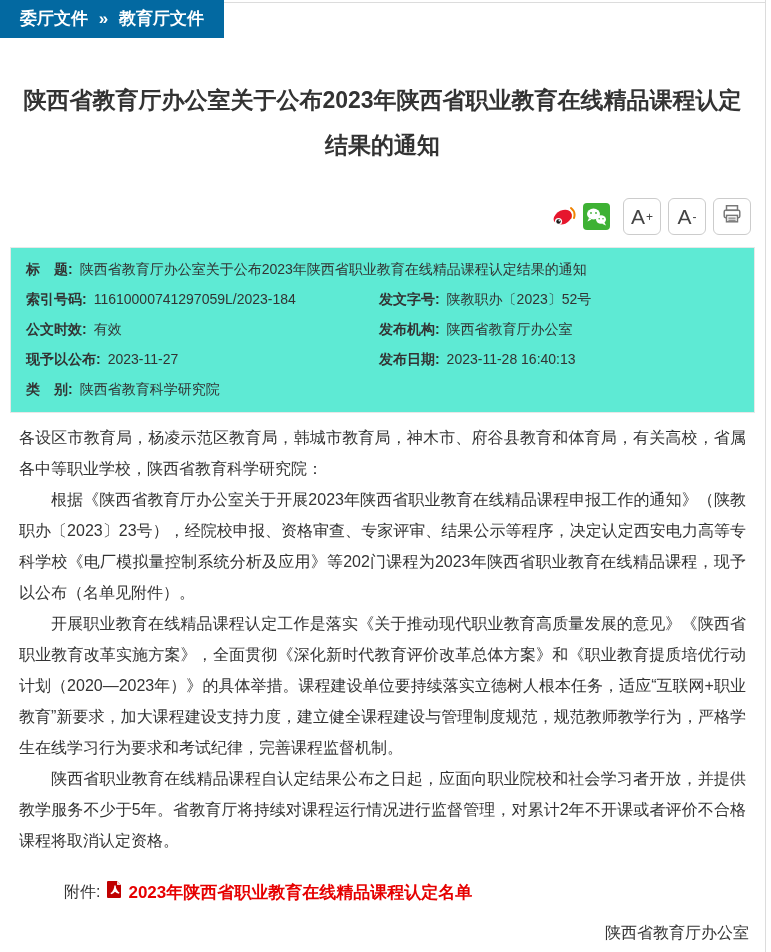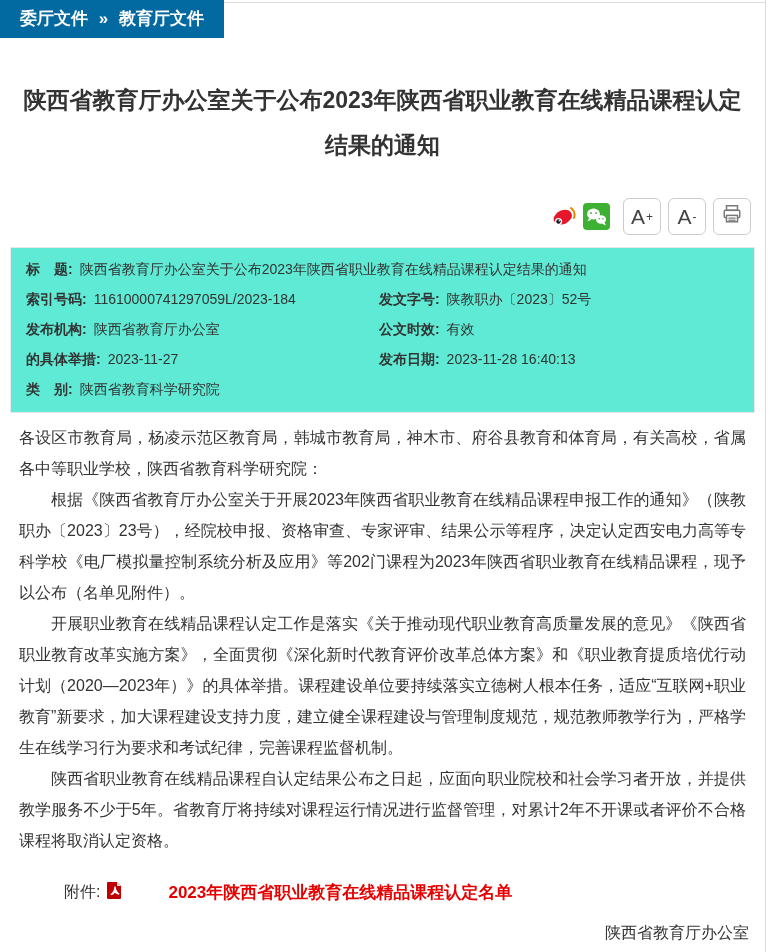--- a/index.html
+++ b/index.html
@@ -85,23 +85,22 @@
   .attachment {
     margin: 25px 0 0 64px;
     font-size: 17px;
     display: flex; align-items: center;
   }
   .attachment .att-label { color: #333333; margin-right: 7px; font-size: 16px; }
   .attachment a {
     color: #e60000;
     font-weight: bold;
     text-decoration: none;
-    display: flex; align-items: flex-end;
+    display: flex; align-items: flex-start;
     cursor: pointer;
-    gap: 40px;
   }
   .attachment .pdf-glyph { margin-right: 6px; display: inline-block; }
   .signature { text-align: right; margin: 19px 16px 0 0; font-size: 16px; }
 </style>
 </head>
 <body>
 
 <div class="page">
   <div class="top-rule"></div>
 
@@ -161,25 +160,25 @@
 
   <div class="meta">
     <div class="meta-row">
       <span class="meta-label">标　题:</span><span class="meta-value">陕西省教育厅办公室关于公布2023年陕西省职业教育在线精品课程认定结果的通知</span>
     </div>
     <div class="meta-row two-col">
       <div><span class="meta-label">索引号码:</span><span class="meta-value">11610000741297059L/2023-184</span></div>
       <div><span class="meta-label">发文字号:</span><span class="meta-value">陕教职办〔2023〕52号</span></div>
     </div>
     <div class="meta-row two-col">
+      <div><span class="meta-label">公文时效:</span><span class="meta-value">有效</span></div>
       <div><span class="meta-label">发布机构:</span><span class="meta-value">陕西省教育厅办公室</span></div>
-      <div><span class="meta-label">公文时效:</span><span class="meta-value">有效</span></div>
-    </div>
-    <div class="meta-row two-col">
-      <div><span class="meta-label">的具体举措:</span><span class="meta-value">2023-11-27</span></div>
+    </div>
+    <div class="meta-row two-col">
+      <div><span class="meta-label">现予以公布:</span><span class="meta-value">2023-11-27</span></div>
       <div><span class="meta-label">发布日期:</span><span class="meta-value">2023-11-28 16:40:13</span></div>
     </div>
     <div class="meta-row two-col">
       <div><span class="meta-label">类　别:</span><span class="meta-value">陕西省教育科学研究院</span></div>
     </div>
   </div>
 
   <div class="doc-body">
     <p>各设区市教育局，杨凌示范区教育局，韩城市教育局，神木市、府谷县教育和体育局，有关高校，省属各中等职业学校，陕西省教育科学研究院：</p>
     <p class="indent">根据《陕西省教育厅办公室关于开展2023年陕西省职业教育在线精品课程申报工作的通知》（陕教职办〔2023〕23号），经院校申报、资格审查、专家评审、结果公示等程序，决定认定西安电力高等专科学校《电厂模拟量控制系统分析及应用》等202门课程为2023年陕西省职业教育在线精品课程，现予以公布（名单见附件）。</p>

